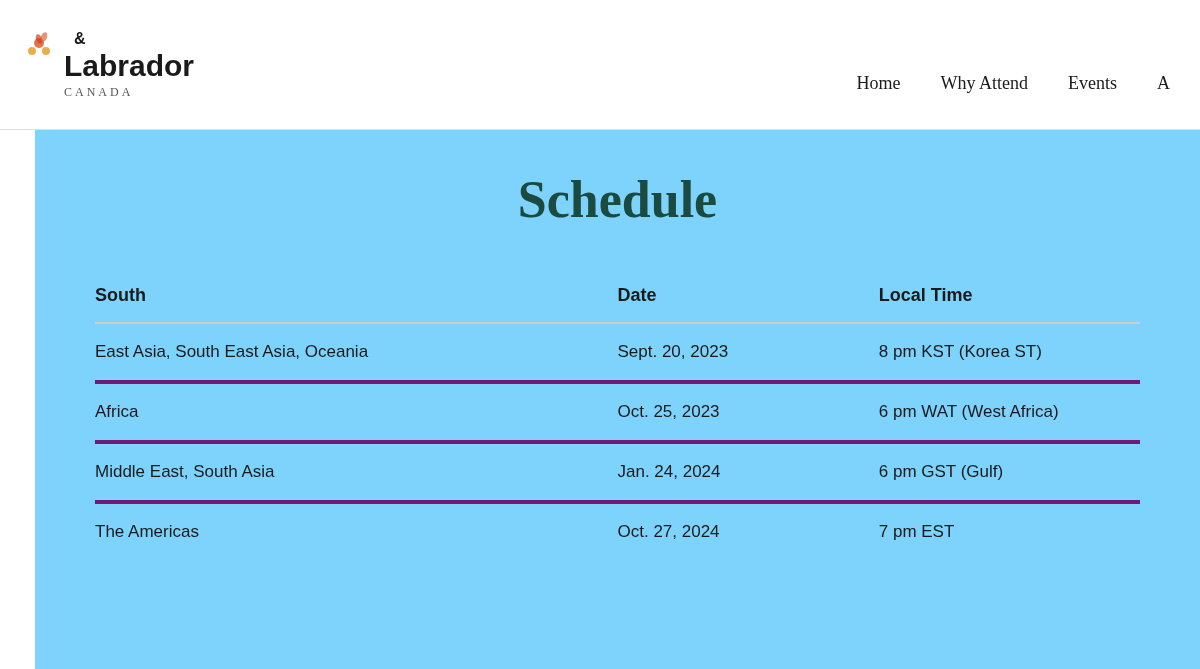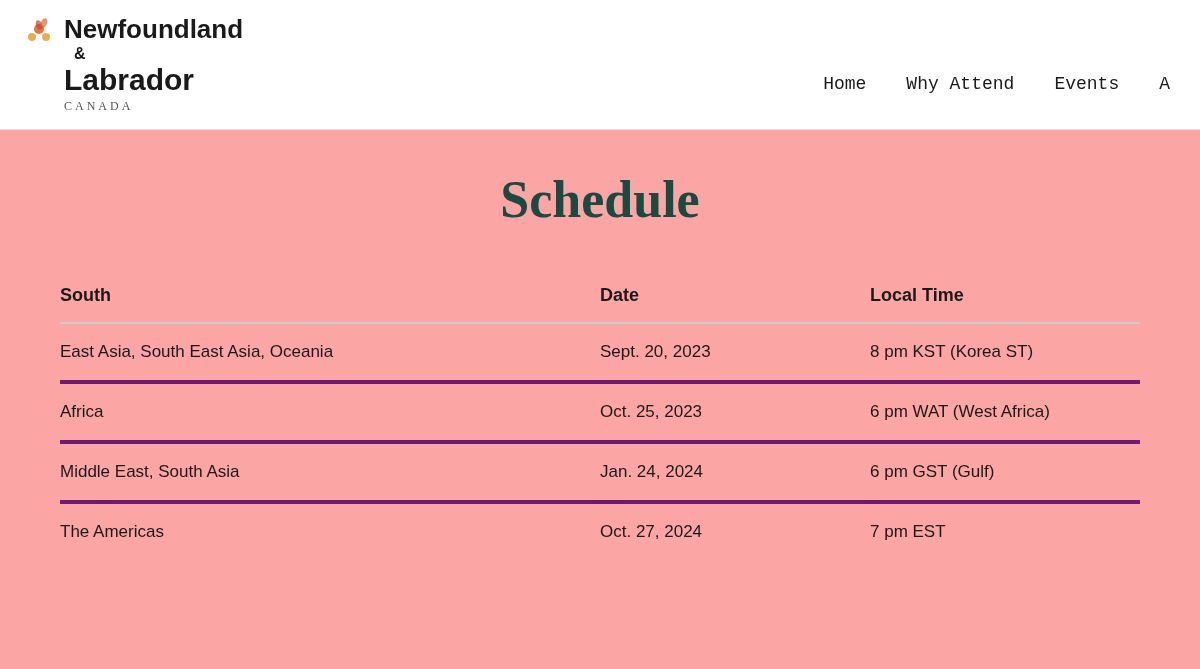--- a/index.html
+++ b/index.html
@@ -36,30 +36,31 @@
     nav {
       display: flex;
       align-items: center;
       gap: 40px;
     }
 
     nav a {
       text-decoration: none;
       color: #1a1a1a;
       font-size: 18px;
-      font-family: Liberation Mono, monospace;
+      font-family: Liberation Serif, serif;
       font-weight: 400;
       margin-top: 38px;
     }
 
     
     .main-content {
-      background: #fca5a5;
+      background: #7dd3fc;
       min-height: 539px;
       padding: 40px 60px 60px 60px;
+      margin-left: 35px;
     }
 
     .schedule-title {
       text-align: center;
       font-size: 52px;
       font-weight: 700;
       color: #1a4a40;
       font-family: Georgia, serif;
       margin-bottom: 40px;
     }
@@ -125,21 +126,20 @@
     <div class="logo-wrapper">
       <svg class="logo-graphic" width="38" height="38" viewBox="0 0 38 38">
 
         <circle cx="19" cy="12" r="5" fill="#e05c2a" opacity="0.85"></circle>
         <circle cx="12" cy="20" r="4" fill="#e8a030" opacity="0.85"></circle>
         <circle cx="26" cy="20" r="4" fill="#e8a030" opacity="0.85"></circle>
         <ellipse cx="19" cy="8" rx="3" ry="5" fill="#cc4422" opacity="0.7" transform="rotate(-20 19 8)"></ellipse>
         <ellipse cx="24" cy="6" rx="3" ry="5" fill="#dd6633" opacity="0.7" transform="rotate(20 24 6)"></ellipse>
       </svg>
       <div>
-        <div style="font-size:26px; font-weight:900; color:#1a1a1a; font-family:'Arial Black',Arial,sans-serif; line-height:1.1;">Newfoundland</div>
         <div style="font-size:16px; font-weight:700; color:#1a1a1a; font-family:Arial,sans-serif; margin-left:10px; line-height:1.2;">&amp;</div>
         <div style="font-size:30px; font-weight:900; color:#1a1a1a; font-family:'Arial Black',Arial,sans-serif; line-height:1.1;">Labrador</div>
         <div style="font-size:12px; letter-spacing:3px; color:#555; margin-top:3px; font-family:Liberation Serif, serif;">CANADA</div>
       </div>
     </div>
   </div>
 
   <nav>
     <a href="#">Home</a>
     <a href="#">Why Attend</a>

